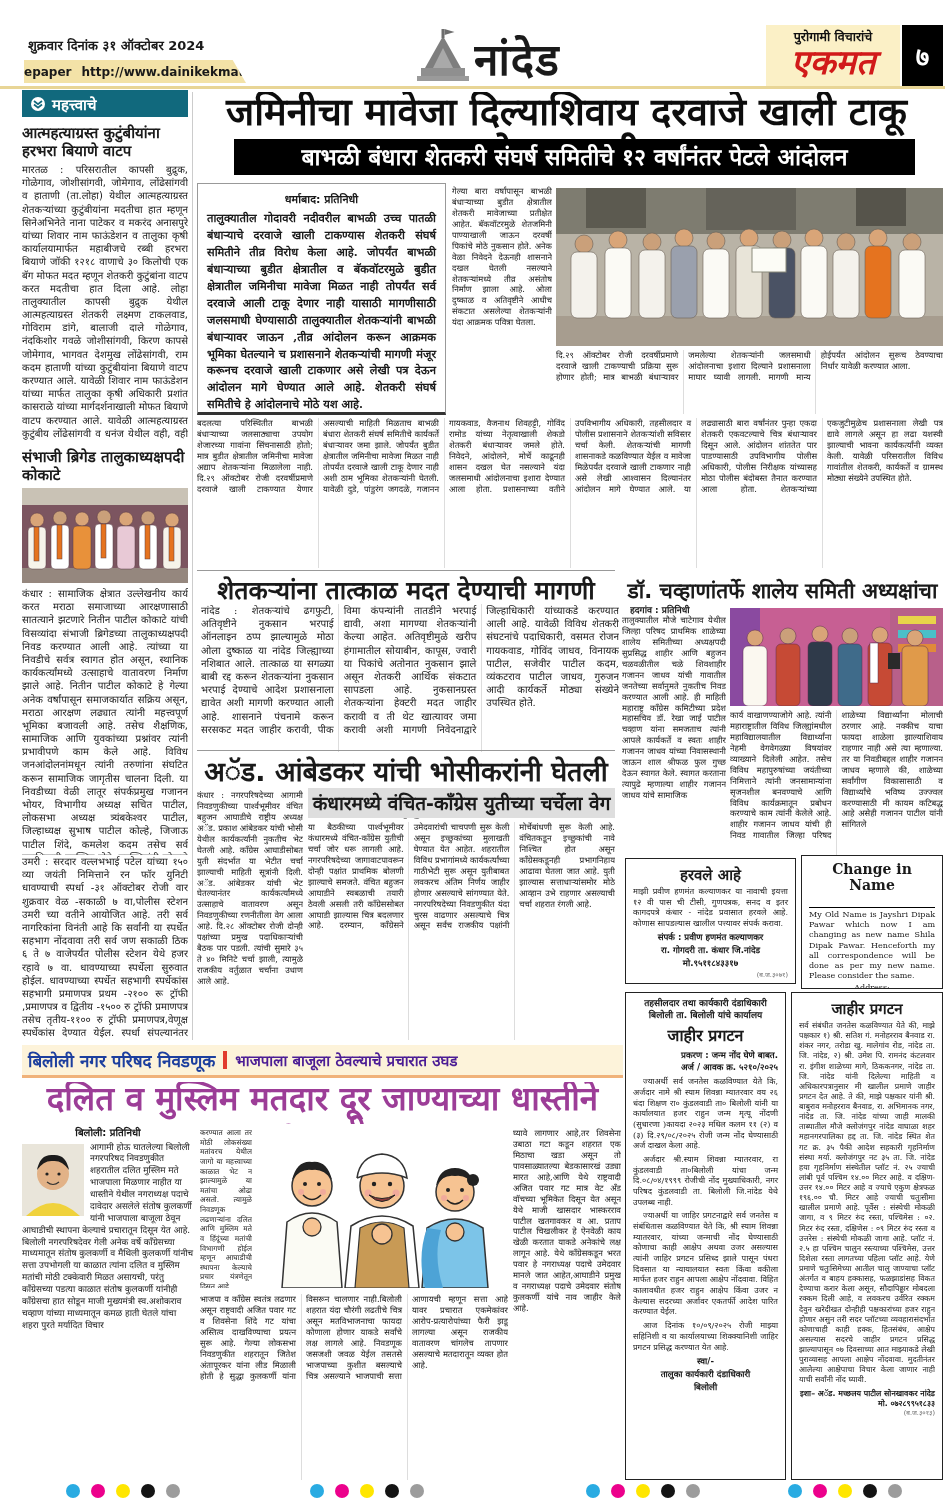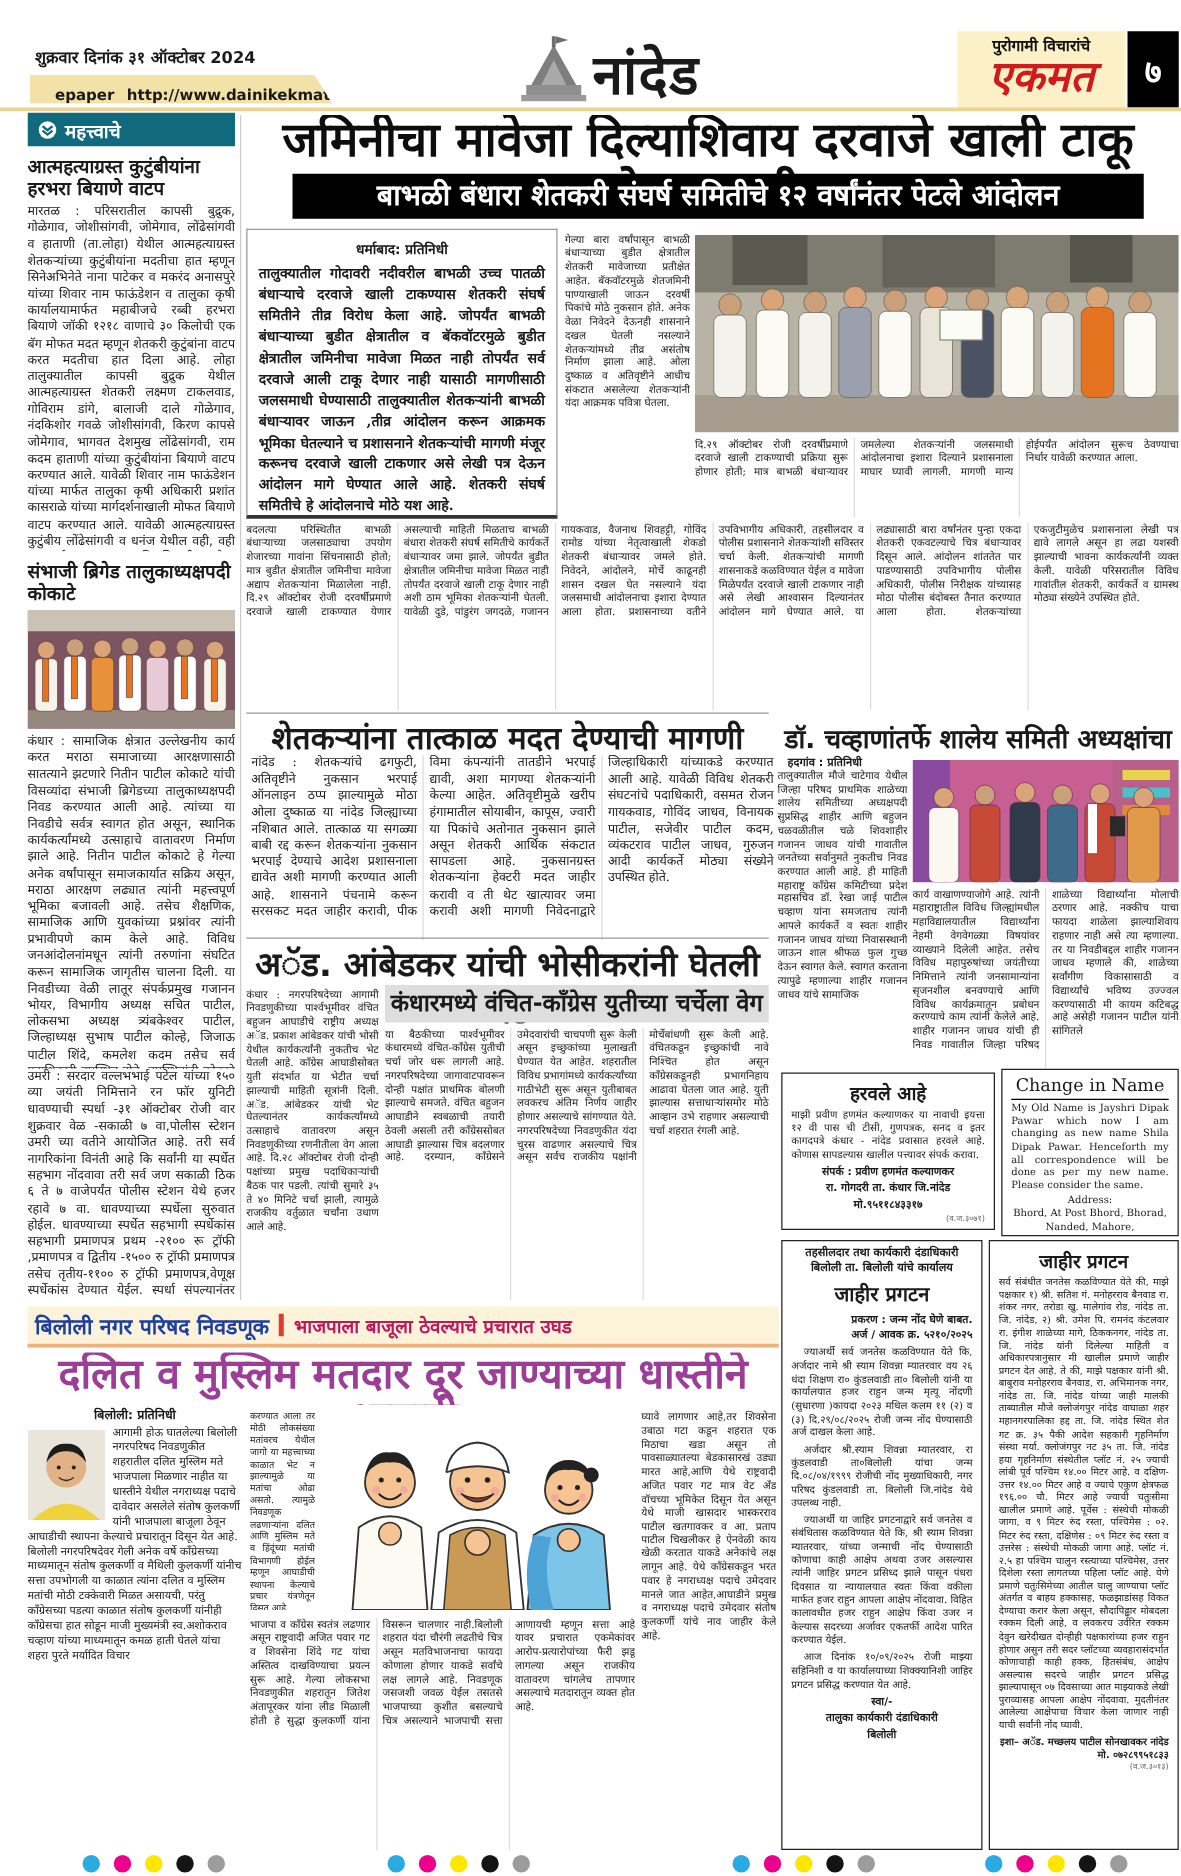--- a/index.html
+++ b/index.html
@@ -4,21 +4,21 @@
 <style>
   html,body{margin:0;padding:0;background:#e9e9e9;}
   #page{position:relative;width:945px;height:1501px;background:#fff;margin:0 auto;overflow:hidden;
         font-family:"DejaVu Sans",sans-serif;color:#1a1a1a;}
   .abs{position:absolute;overflow:hidden;}
   .just{text-align:justify;}
   .serif{font-family:"DejaVu Serif","Liberation Serif",serif;}
   
   .date{left:28px;top:36px;width:260px;font-size:13px;font-weight:bold;}
   .ribbon{left:24px;top:60px;width:222px;height:23px;background:#f3e2a7;
-          clip-path:polygon(0 0,94% 0,100% 100%,0 100%);display:flex;align-items:flex-end;gap:5px;padding-left:20px;}
+          clip-path:polygon(0 0,94% 0,100% 100%,0 100%);display:flex;align-items:center;gap:5px;padding-left:0;}
   .ribbon b{font-size:12px;}
   .ep-ic{width:10px;height:10px;border-radius:50%;background:#d11a1a;display:inline-block;}
   .ribbon span.url{font-size:12px;font-weight:bold;}
   .hrule{left:0;top:86px;width:945px;height:3px;background:#e8d596;}
   .logo{left:416px;top:26px;width:54px;height:58px;}
   .masthead{left:474px;top:28px;width:230px;font-size:44px;font-weight:900;letter-spacing:1px;}
   .brandbox{left:766px;top:25px;width:134px;height:61px;background:#fbf0c6;text-align:center;padding-top:3px;}
   .brandbox .tag{font-size:12.5px;font-weight:bold;color:#111;}
   .brandbox .brand{font-size:34px;font-weight:900;color:#d11a1a;font-style:italic;line-height:1;}
   .pagebox{left:902px;top:25px;width:41px;height:61px;background:#000;color:#fff;display:flex;align-items:center;justify-content:center;font-size:26px;font-weight:bold;}
@@ -58,38 +58,38 @@
   .a-kick{left:308px;top:788px;width:307px;height:30px;background:#dedede;font-size:19px;font-weight:800;text-align:center;line-height:30px;}
   .a-body{left:308px;top:822px;width:307px;height:218px;font-size:8.3px;line-height:1.32;column-count:3;column-gap:10px;column-rule:1px solid #ddd;}
   
   .box{border:1.5px solid #222;box-sizing:border-box;padding:5px 7px;background:#fff;}
   .lost{left:625px;top:858px;width:171px;height:126px;}
   .lost h3{margin:0;text-align:center;font-size:15px;font-weight:900;}
   .lost p{margin:2px 0;font-size:8.2px;line-height:1.3;}
   .lost .ct{text-align:center;font-weight:bold;font-size:8.6px;margin:1px 0;}
   .ref{font-size:6.5px;color:#666;text-align:right;}
   .nc{left:801px;top:855px;width:142px;height:134px;font-family:"DejaVu Serif",serif;}
-  .nc h3{margin:0 0 2px;text-align:center;font-size:14px;font-weight:normal;border-bottom:1px solid #000;padding-bottom:2px;}
+  .nc h3{margin:0 0 2px;text-align:center;font-size:14px;font-weight:bold;border-bottom:1px solid #000;padding-bottom:14px;}
   .nc p{margin:1px 0;font-size:8px;line-height:1.28;}
   .nc .ctr{text-align:center;}
   .tahsil{left:625px;top:992px;width:161px;height:488px;}
   .tahsil .off{text-align:center;font-weight:bold;font-size:9px;line-height:1.3;}
   .tahsil h3{margin:3px 0;text-align:center;font-size:16px;font-weight:900;}
   .tahsil .case{text-align:right;font-weight:bold;font-size:8.6px;}
   .tahsil p{margin:3px 0;font-size:8.1px;line-height:1.32;text-align:justify;text-indent:10px;}
   .tahsil .sgn{text-align:center;font-weight:bold;font-size:8.6px;margin:1px 0;}
   .pub{left:791px;top:992px;width:152px;height:488px;}
   .pub h3{margin:0 0 3px;text-align:center;font-size:15px;font-weight:900;}
   .pub p{margin:2px 0;font-size:7.8px;line-height:1.3;text-align:justify;}
   .pub .sgn{font-weight:bold;text-align:right;font-size:7.8px;}
   
   .b-kick{left:22px;top:1045px;width:601px;height:33px;background:#fdf3da;border-bottom:3px solid #f0b27a;display:flex;align-items:center;gap:8px;padding-left:6px;box-sizing:border-box;}
   .b-kick .k1{color:#1d3f9e;font-weight:900;font-size:17px;}
   .b-kick .bar{width:4px;height:18px;background:#e23b2e;}
-  .b-kick .k2{font-size:15px;font-weight:bold;color:#be185d;}
+  .b-kick .k2{font-size:15px;font-weight:bold;color:#4c1d95;}
   .b-head{left:22px;top:1082px;width:601px;font-size:33px;font-weight:900;color:#9c3d97;text-align:center;line-height:1.05;}
   .b-left{left:22px;top:1126px;width:172px;height:356px;font-size:8.8px;line-height:1.35;}
   .b-left .dl{text-align:center;font-weight:bold;font-size:10px;margin-bottom:2px;}
   .b-port{float:left;width:62px;height:72px;margin:2px 6px 2px 0;}
   .b-narrow{left:200px;top:1128px;width:52px;height:160px;font-size:7.4px;line-height:1.3;}
   .cartoon{left:257px;top:1124px;width:251px;height:164px;}
   .b-right{left:513px;top:1128px;width:108px;height:352px;font-size:8.3px;line-height:1.32;}
   .b-band{left:200px;top:1294px;width:308px;height:186px;font-size:8.3px;line-height:1.32;column-count:3;column-gap:10px;column-rule:1px solid #ddd;}
   
   .dots{position:absolute;top:1484px;display:flex;gap:11px;}

